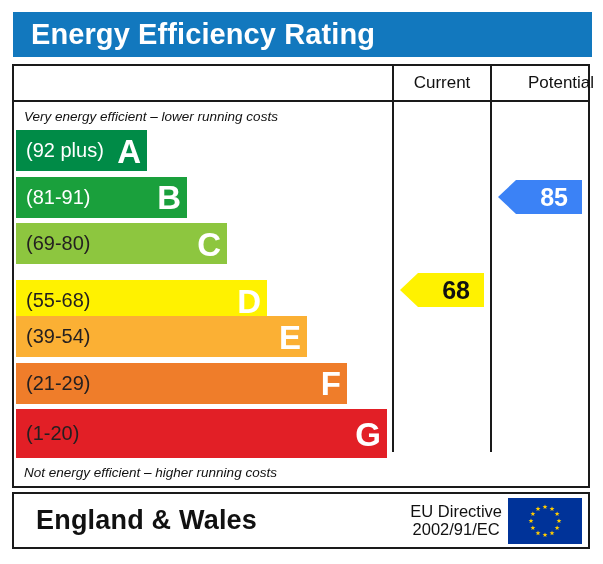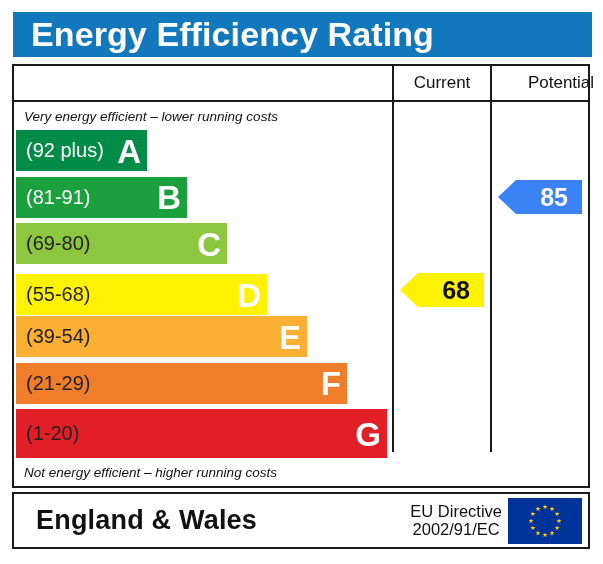--- a/index.html
+++ b/index.html
@@ -11,21 +11,21 @@
     position:relative;
   }
 
   
   #title-banner{
     position:absolute;left:13px;top:12px;width:579px;height:45px;
     background:#1278be;
     display:flex;align-items:center;
   }
   #title-text{
-    color:#ffffff;font-size:34px;font-weight:bold;
+    color:#ffffff;font-size:29px;font-weight:bold;
     letter-spacing:.1px;padding-left:18px;
   }
 
   
   #chart-frame{
     position:absolute;left:12px;top:64px;width:578px;height:424px;
     border:2px solid #1a1a1a;box-sizing:border-box;background:#fff;
   }
 
   
@@ -130,21 +130,21 @@
         <span class="band-letter">A</span>
       </div>
       <div class="band dark" style="top: 46.5px; width: 171px; height: 41px; background: rgb(26, 160, 60);">
         <span class="band-range">(81-91)</span>
         <span class="band-letter">B</span>
       </div>
       <div class="band light" style="top: 93px; width: 211px; height: 41px; background: rgb(141, 198, 63);">
         <span class="band-range">(69-80)</span>
         <span class="band-letter">C</span>
       </div>
-      <div class="band light" style="top: 144px; width: 251px; height: 41px; background: rgb(255, 242, 0);">
+      <div class="band light" style="top: 150px; width: 251px; height: 41px; background: rgb(255, 242, 0);">
         <span class="band-range">(55-68)</span>
         <span class="band-letter">D</span>
       </div>
       <div class="band light" style="top: 186px; width: 291px; height: 41px; background: rgb(251, 176, 52);">
         <span class="band-range">(39-54)</span>
         <span class="band-letter">E</span>
       </div>
       <div class="band light" style="top: 232.5px; width: 331px; height: 41px; background: rgb(239, 125, 42);">
         <span class="band-range">(21-29)</span>
         <span class="band-letter">F</span>

